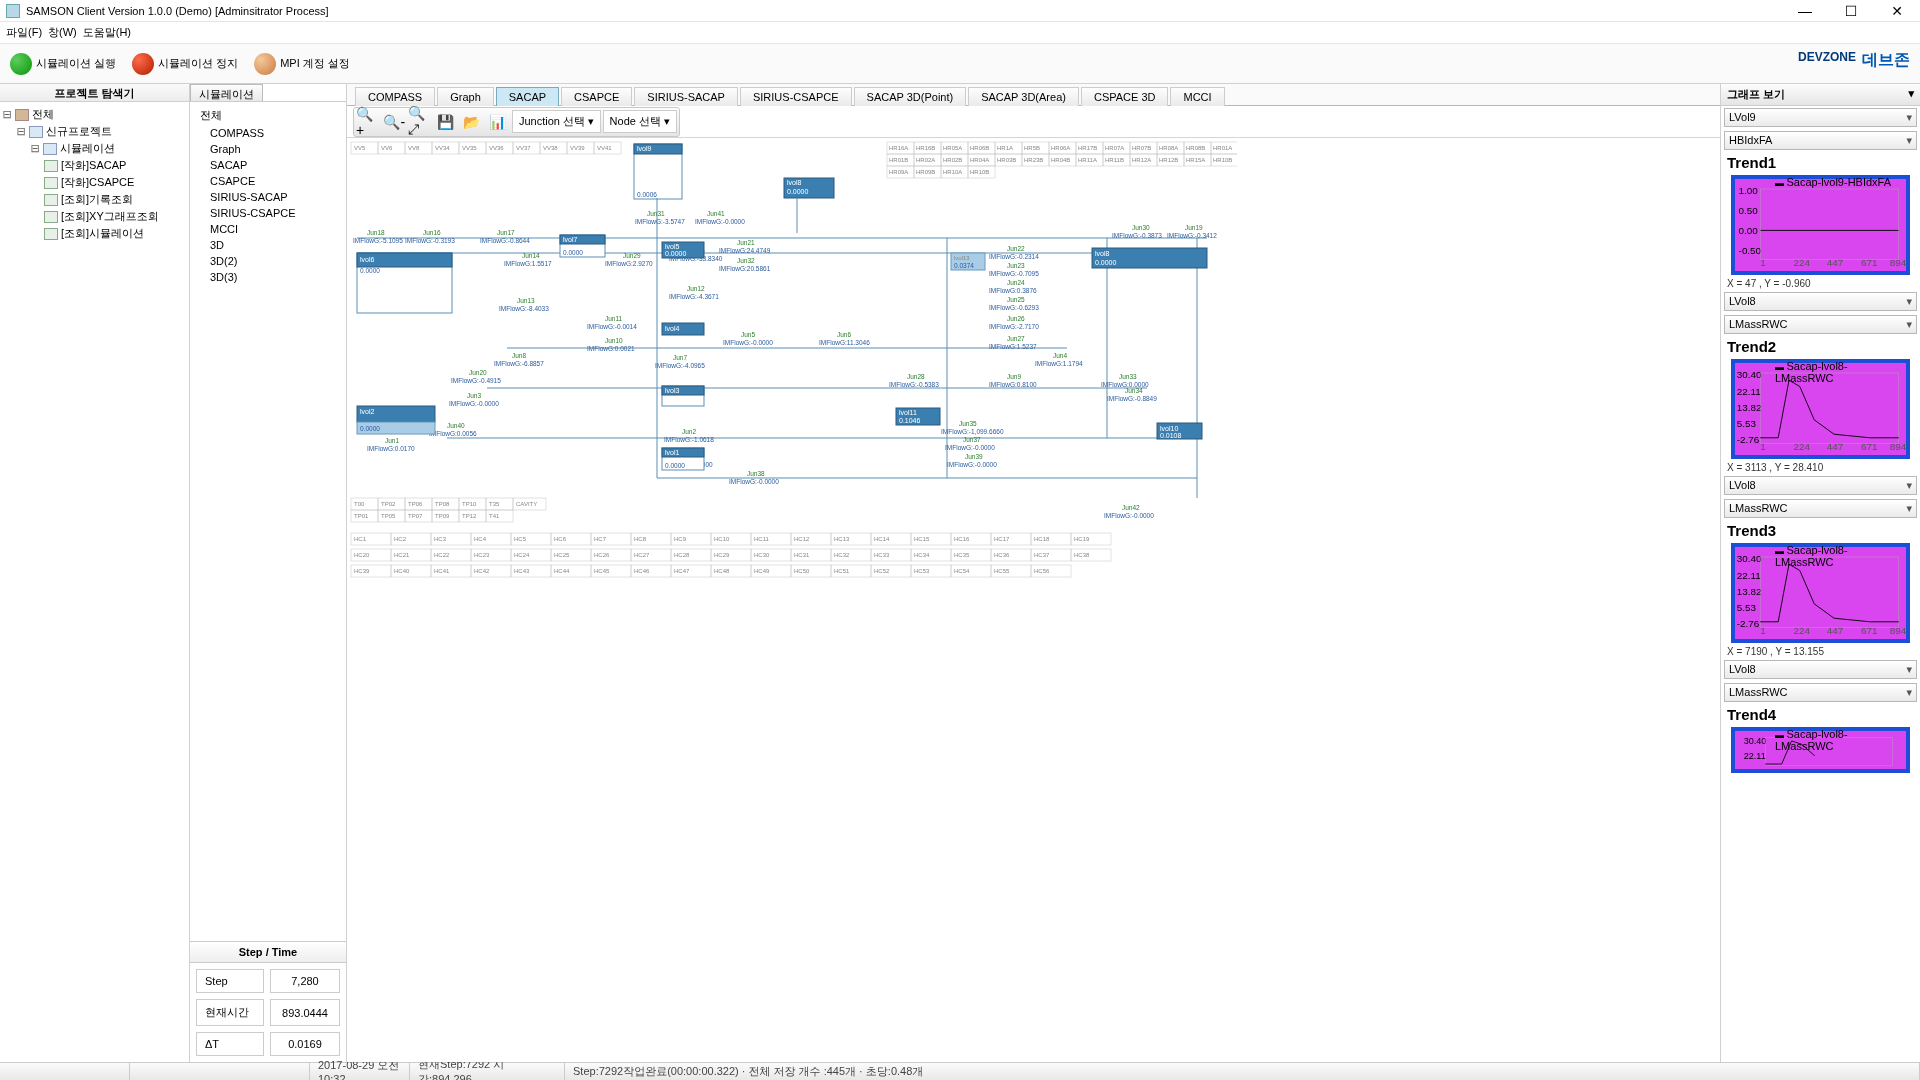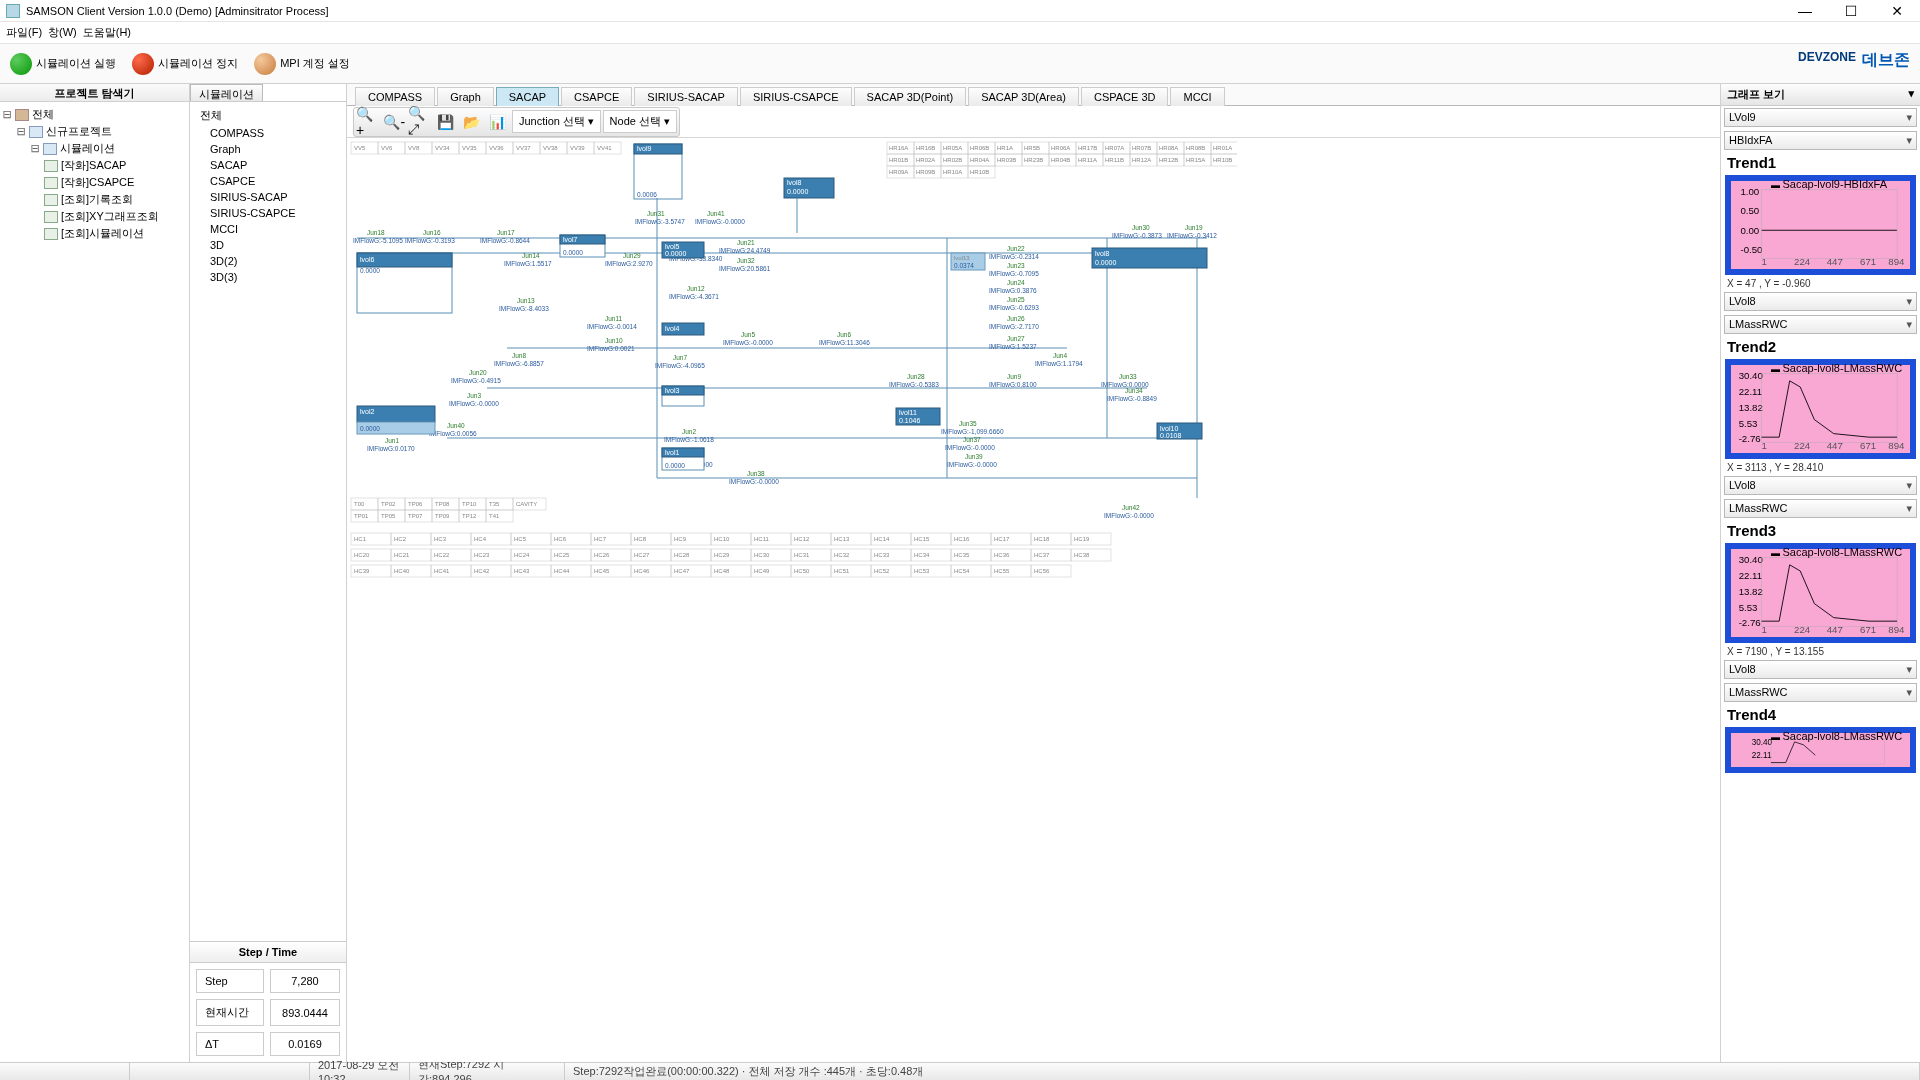--- a/index.html
+++ b/index.html
@@ -51,21 +51,21 @@
 .ct-group{border:1px solid #c8c8c8;background:linear-gradient(#fdfdfd,#e5e5e5);border-radius:3px;padding:2px;display:flex;gap:2px;align-items:center}
 .ct-btn{width:24px;height:24px;display:flex;align-items:center;justify-content:center;font-size:14px}
 .ct-sel{padding:3px 6px;background:#fff;border:1px solid #ccc}
 .canvas{flex:1;position:relative;overflow:auto;background:#fff}
 .canvas svg{display:block}
 .right-col{width:200px;border-left:1px solid #d0d0d0;display:flex;flex-direction:column;overflow-y:auto}
 .r-hdr{background:linear-gradient(#fdfdfd,#e5e5e5);padding:3px 6px;border-bottom:1px solid #ccc;font-weight:bold;display:flex;justify-content:space-between}
 .combo{width:calc(100% - 6px);margin:2px 3px;border:1px solid #b8b8b8;padding:2px 4px;display:flex;justify-content:space-between;background:linear-gradient(#fff,#eaeaea)}
 .combo .dd{color:#555}
 .trend-title{font-size:15px;font-weight:bold;padding:2px 6px}
-.trend-chart{height:100px;border:6px solid #1d4ed8;margin:2px 4px;background:#f9a8d4;position:relative}
+.trend-chart{height:100px;border:4px solid #1d4ed8;margin:2px 10px;background:#d946ef;position:relative}
 .trend-legend{position:absolute;top:-3px;left:40px;font-size:9px}
 .trend-xy{font-size:10px;padding:1px 6px;color:#333}
 .status-bar{height:18px;background:linear-gradient(#fbfbfb,#e8e8e8);border-top:1px solid #ccc;display:flex;align-items:center;font-size:10px;color:#444}
 .status-bar .cell{border-right:1px solid #ccc;padding:0 8px;height:100%;display:flex;align-items:center}
 .status-bar .cell.flex{flex:1}
 .node-box{fill:#3b7fb0;stroke:#2a5a7d}
 .node-box-lt{fill:#a9cde6;stroke:#6899bb}
 .node-label{font-size:7px;fill:#fff}
 .jun-label{font-size:6.5px;fill:#2a7d2a}
 .flow-label{font-size:6.5px;fill:#2a5a9d}

